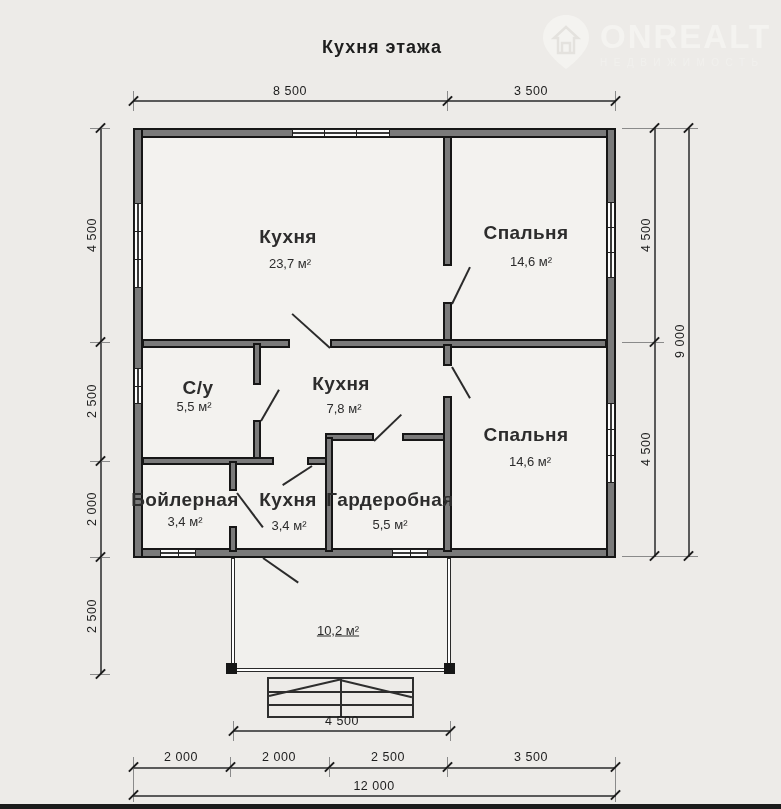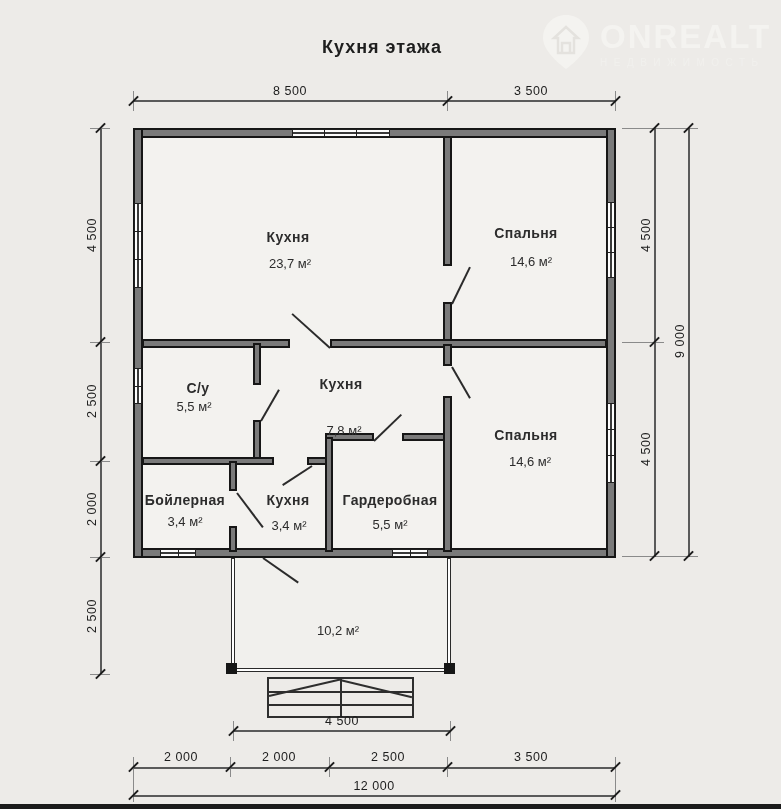--- a/index.html
+++ b/index.html
@@ -31,21 +31,21 @@
   .dim{position:absolute;font-size:12.5px;color:#1d1d1d;white-space:nowrap;transform:translate(-50%,-50%);letter-spacing:0.5px;}
   .dim.v{transform:translate(-50%,-50%) rotate(-90deg);}
 
   
   .srect{position:absolute;box-sizing:border-box;border:2px solid #2e2e2e;}
   .sline{position:absolute;background:#2e2e2e;}
   .sdiag{position:absolute;height:1.5px;background:#2e2e2e;transform-origin:0 50%;}
 
   
   .title{position:absolute;transform:translate(-50%,-50%);font-size:18px;font-weight:bold;color:#1e1e1e;letter-spacing:1px;}
-  .rname{position:absolute;transform:translate(-50%,-50%);font-size:14px;font-weight:bold;color:#2c2c2c;white-space:nowrap;letter-spacing:0.4px;}
+  .rname{position:absolute;transform:translate(-50%,-50%);font-size:19px;font-weight:bold;color:#2c2c2c;white-space:nowrap;letter-spacing:0.4px;}
   .rarea{position:absolute;transform:translate(-50%,-50%);font-size:13px;color:#2c2c2c;white-space:nowrap;}
 
   
   .wm{position:absolute;left:540px;top:13px;display:flex;align-items:center;gap:8px;}
   .wm-txt{display:flex;flex-direction:column;align-items:flex-start;}
   .wm-brand{font-size:33px;font-weight:bold;letter-spacing:2px;color:#f4f3f0;line-height:1;}
   .wm-sub{font-size:10px;letter-spacing:6.5px;color:#f1f0ed;margin-top:4px;}
 
   .bottom-bar{position:absolute;left:0;top:804px;width:781px;height:5px;background:#1b1b1b;}
 </style>
@@ -139,30 +139,30 @@
   <div class="sdiag" style="left:269px;top:695px;width:73px;transform:rotate(-13deg);"></div>
   <div class="sdiag" style="left:340px;top:679px;width:74px;transform:rotate(13.5deg);"></div>
 
   <div class="rname" style="left:288px;top:237px;">Кухня</div>
   <div class="rarea" style="left:290px;top:263px;">23,7 м²</div>
   <div class="rname" style="left:526px;top:233px;">Спальня</div>
   <div class="rarea" style="left:531px;top:261px;">14,6 м²</div>
   <div class="rname" style="left:198px;top:388px;">С/у</div>
   <div class="rarea" style="left:194px;top:406px;">5,5 м²</div>
   <div class="rname" style="left:341px;top:384px;">Кухня</div>
-  <div class="rarea" style="left:344px;top:430px;">7,8 м²</div>
+  <div class="rarea" style="left:344px;top:408px;">7,8 м²</div>
   <div class="rname" style="left:526px;top:435px;">Спальня</div>
   <div class="rarea" style="left:530px;top:461px;">14,6 м²</div>
   <div class="rname" style="left:185px;top:500px;">Бойлерная</div>
   <div class="rarea" style="left:185px;top:521px;">3,4 м²</div>
   <div class="rname" style="left:288px;top:500px;">Кухня</div>
   <div class="rarea" style="left:289px;top:525px;">3,4 м²</div>
   <div class="rname" style="left:390px;top:500px;">Гардеробная</div>
   <div class="rarea" style="left:390px;top:524px;">5,5 м²</div>
-  <div class="rarea" style="left:338px;top:630px;">10,2 м²</div>
+  <div class="rarea" style="left:338px;top:630px;text-decoration:underline;">10,2 м²</div>
 
   <div class="dl" style="left:133px;top:100px;width:483px;height:1.5px;"></div>
   <div class="ext" style="left:133px;top:91px;width:1px;height:20px;"></div>
   <div class="ext" style="left:447px;top:91px;width:1px;height:20px;"></div>
   <div class="ext" style="left:615px;top:91px;width:1px;height:20px;"></div>
   <div class="tick" style="left:127px;top:100px;"></div>
   <div class="tick" style="left:441px;top:100px;"></div>
   <div class="tick" style="left:609px;top:100px;"></div>
   <div class="dim" style="left:290px;top:91px;">8 500</div>
   <div class="dim" style="left:531px;top:91px;">3 500</div>

